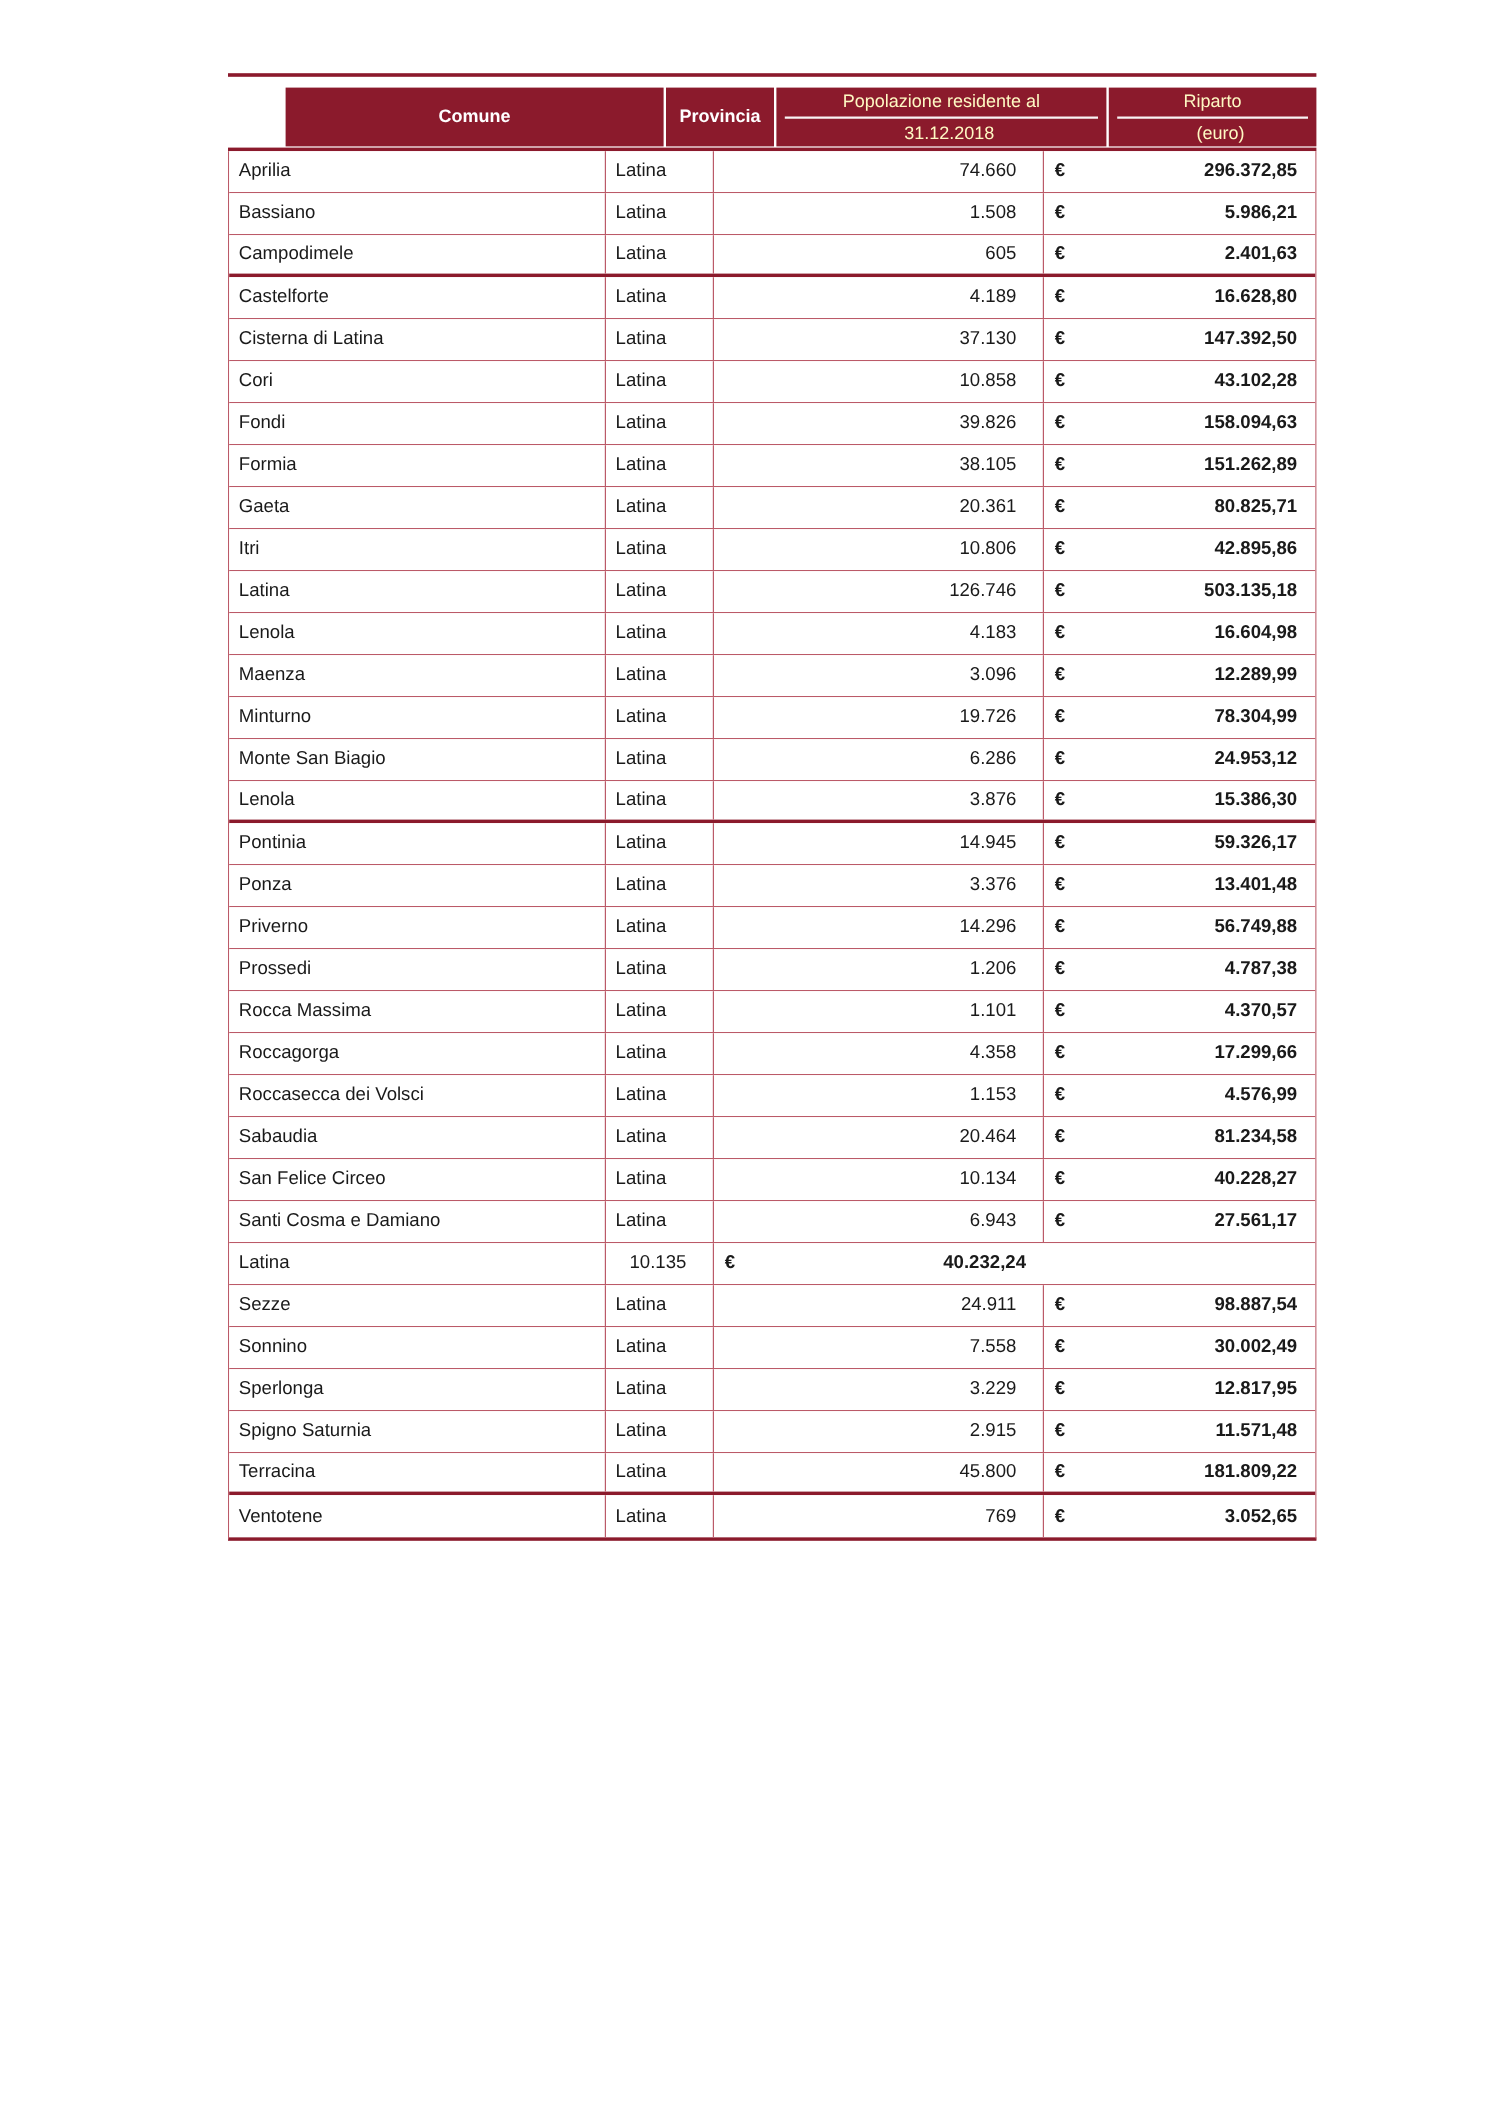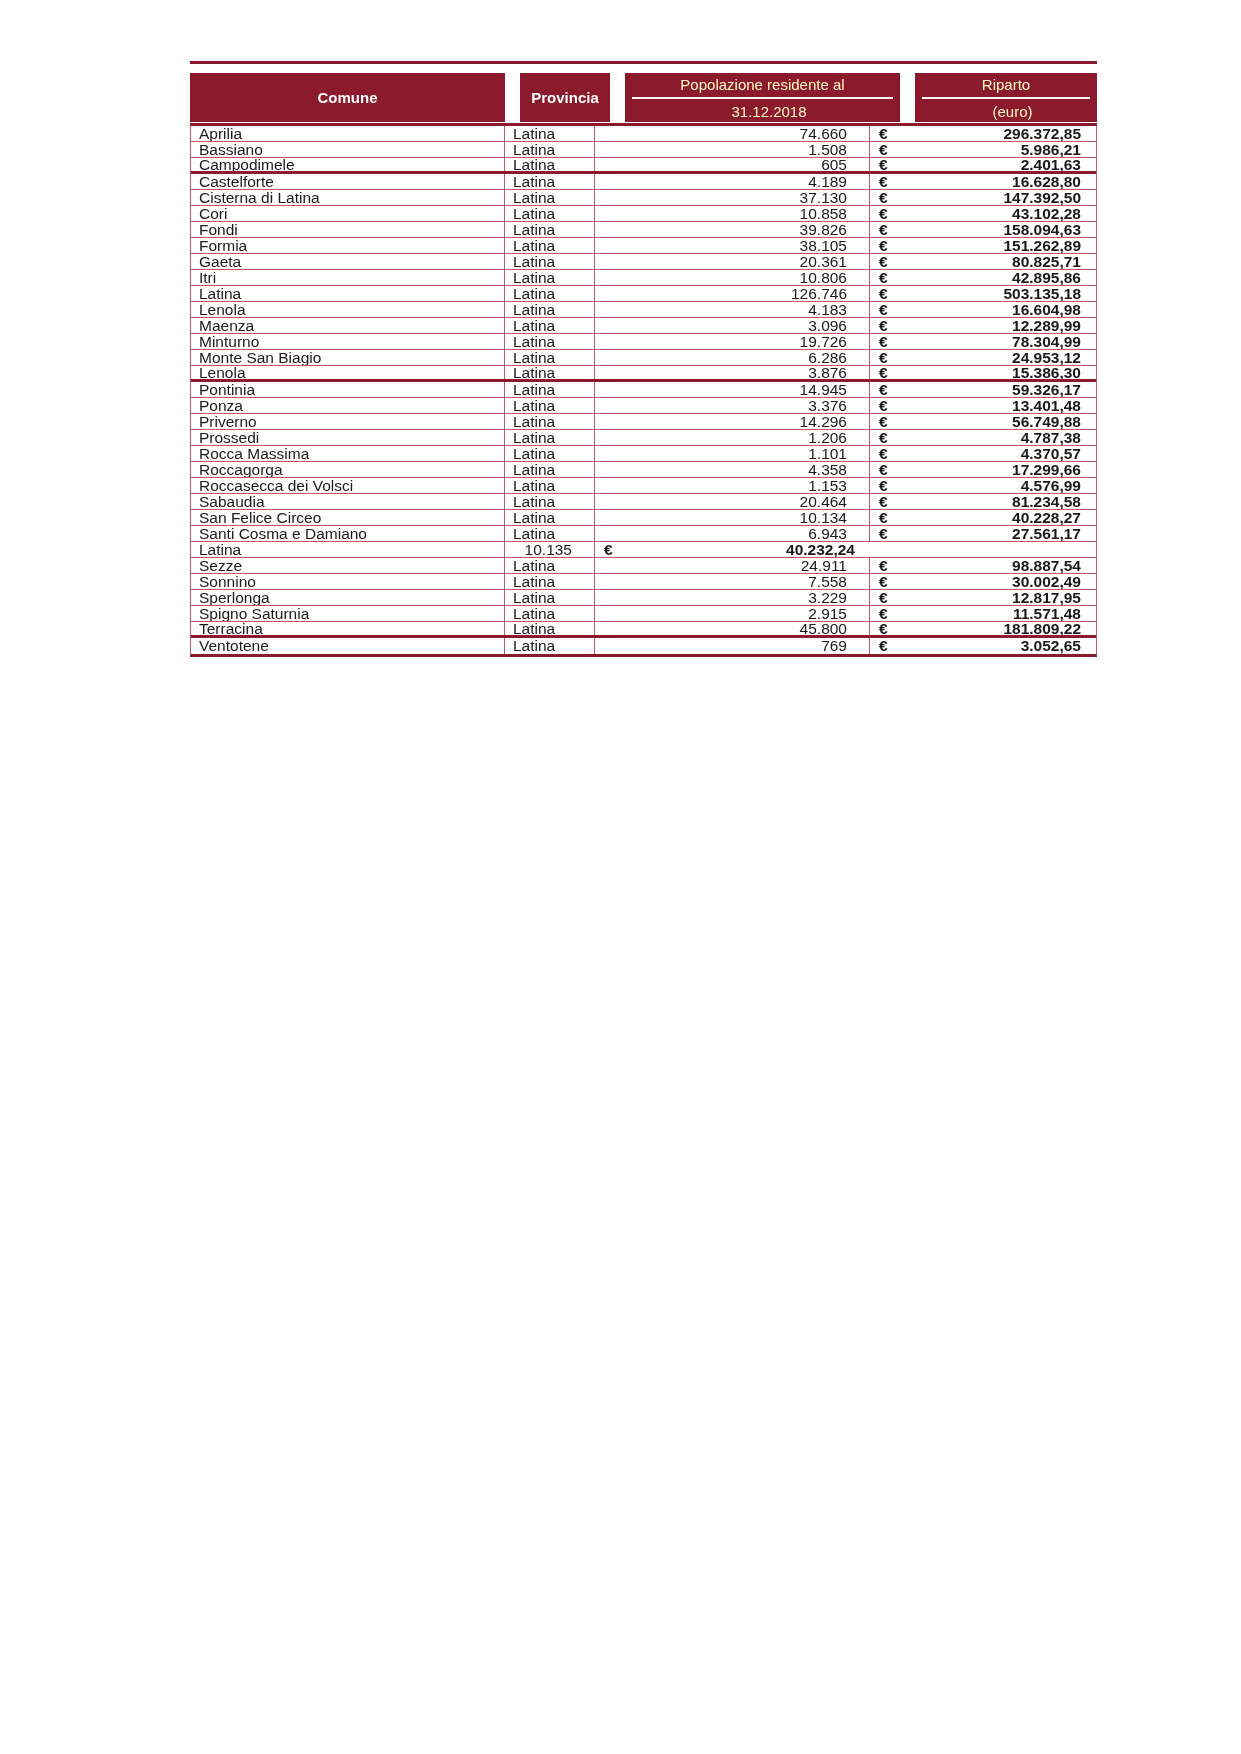--- a/index.html
+++ b/index.html
@@ -18,22 +18,23 @@
     position:absolute;left:190px;top:61px;width:907px;
   }
   .heavy-rule{height:3px;background:var(--accent);}
   .gap-top{height:9px;}
   .gap-bottom{height:4px;}
 
   
   .thead{
     display:grid;
     grid-template-columns:315px 90px 275px 1fr;
-    column-gap:15px;
+    column-gap:2px;
     height:46px;
+    margin-left:48px;
   }
   .th{
     background:var(--accent);
     color:#fff;font-weight:700;font-size:15px;
     display:flex;align-items:center;justify-content:center;
     text-align:center;line-height:1.15;
   }
   .th-two{
     background:var(--accent);
     display:flex;flex-direction:column;justify-content:center;
@@ -47,21 +48,21 @@
 
   
   .tbody{
     border-left:1px solid var(--grid);
     border-right:1px solid var(--grid);
     border-bottom:3px solid var(--accent);
   }
   .row{
     display:grid;
     grid-template-columns:314px 90px 275px 1fr;
-    height:16px;
+    height:35px;
     border-bottom:1px solid var(--grid);
     background:#fff;
   }
   .row.heavy{border-bottom:3px solid var(--accent);}
   .row:last-child{border-bottom:none;}
   .cell{
     display:flex;align-items:center;
     font-size:15.5px;
     border-right:1px solid var(--grid);
     overflow:hidden;white-space:nowrap;

